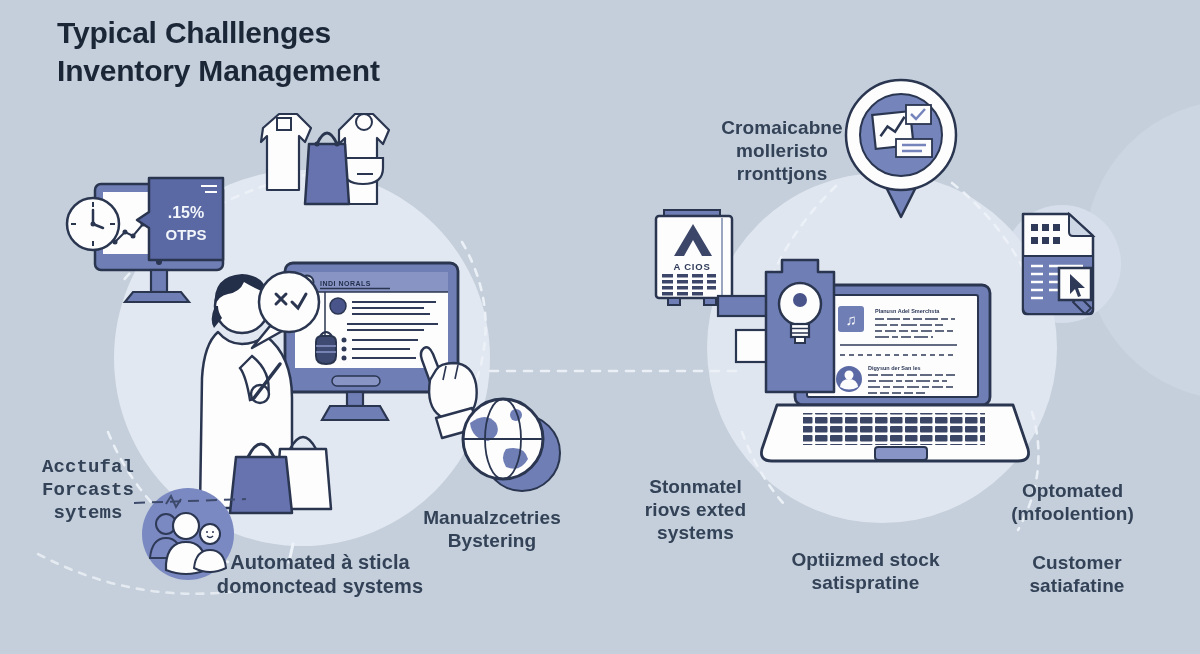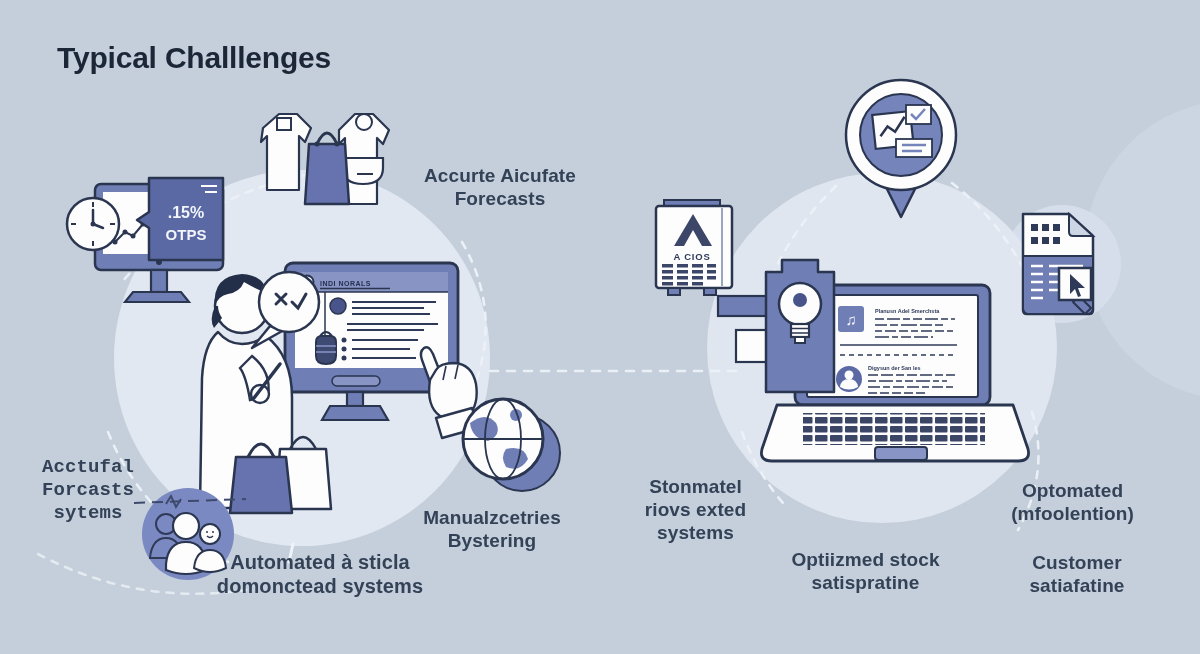--- a/index.html
+++ b/index.html
@@ -7,21 +7,21 @@
     position:relative;width:1200px;height:654px;overflow:hidden;
     background:#c4cfdb;font-family:"Liberation Sans",sans-serif;
   }
   .circle{position:absolute;border-radius:50%;}
   .c-far-big{left:1085px;top:100px;width:300px;height:300px;background:#ccd6e3;}
   .c-far-small{left:1003px;top:205px;width:118px;height:118px;background:#d6deeb;}
   .c-left{left:114px;top:170px;width:376px;height:376px;background:#e2e8f1;}
   .c-right{left:707px;top:173px;width:350px;height:350px;background:#e0e6f0;}
   .title{
     position:absolute;left:57px;top:14px;color:#1b2636;font-weight:800;
-    font-size:30px;line-height:38px;letter-spacing:-0.2px;margin-top:25px;
+    font-size:30px;line-height:38px;letter-spacing:-0.2px;
   }
   .label{
     position:absolute;white-space:pre-line;text-align:center;color:#334257;
     font-weight:600;font-size:19px;line-height:1.22;letter-spacing:.1px;
   }
   .icon{position:absolute;}
   svg{display:block;overflow:visible;}
   .dash-layer{position:absolute;left:0;top:0;}
 </style>
 </head>
@@ -44,20 +44,21 @@
       <path d="M 836 186 Q 784 236 763 300"></path>
       <path d="M 952 183 Q 1002 222 1030 282"></path>
       <path d="M 1032 412 Q 1050 472 1018 530"></path>
       <path d="M 742 432 Q 757 473 783 503"></path>
     </g>
     <path d="M 293 544 L 289 562" stroke="#eef3f9" stroke-width="3" stroke-linecap="round" fill="none"></path>
   </svg>
 
   <div class="title">
     <div>Typical Challlenges</div>
+    <div>Inventory Management</div>
   </div>
 
   <div class="icon" style="left:55px;top:170px;">
     <svg width="190" height="140">
       <g>
         <rect x="40" y="14" width="128" height="86" rx="6" fill="#6f7eb5" stroke="#2a3550" stroke-width="2.5"></rect>
         <rect x="48" y="22" width="112" height="62" fill="#fdfdfe"></rect>
         <g>
           <polyline points="60,72 70,62 78,66 88,54" fill="none" stroke="#2a3550" stroke-width="2"></polyline>
           <circle cx="60" cy="72" r="2.5" fill="#2a3550"></circle>
@@ -243,21 +244,21 @@
         </g>
         <rect x="68" y="32" width="25" height="19" fill="#fdfdfe" stroke="#2a3550" stroke-width="1.8"></rect>
         <polyline points="73,41 78,46 87,36" fill="none" stroke="#7584bb" stroke-width="2.5"></polyline>
         <rect x="58" y="66" width="36" height="18" fill="#fdfdfe" stroke="#2a3550" stroke-width="1.8"></rect>
         <line x1="64" y1="72" x2="88" y2="72" stroke="#7584bb" stroke-width="2.5"></line>
         <line x1="64" y1="78" x2="84" y2="78" stroke="#7584bb" stroke-width="2.5"></line>
       </g>
     </svg>
   </div>
 
-  <div class="icon" style="left:646px;top:198px;">
+  <div class="icon" style="left:646px;top:208px;">
     <svg width="105" height="100">
       <rect x="18" y="2" width="56" height="10" fill="#6f7eb5" stroke="#2a3550" stroke-width="2"></rect>
       <rect x="10" y="8" width="76" height="82" rx="3" fill="#fdfdfe" stroke="#2a3550" stroke-width="2.5"></rect>
       <line x1="76" y1="10" x2="76" y2="88" stroke="#9aa6c0" stroke-width="2"></line>
       <g>
         <polygon points="47,16 28,48 66,48" fill="#3b4668"></polygon>
         <polygon points="47,32 38,48 56,48" fill="#fdfdfe"></polygon>
       </g>
       <text x="46" y="62" text-anchor="middle" font-size="9.5" font-weight="bold" fill="#2e3a58" letter-spacing="0.8">A CIOS</text>
       <g fill="#3b4668">
@@ -369,29 +370,30 @@
         <line x1="18" y1="90" x2="30" y2="90"></line>
       </g>
       <g>
         <polygon points="66,88 78,100 72,106 60,94" fill="#6f7eb5" stroke="#2a3550" stroke-width="2" stroke-linejoin="round"></polygon>
         <rect x="46" y="60" width="32" height="32" fill="#fdfdfe" stroke="#2a3550" stroke-width="2.5"></rect>
         <path d="M 57 66 L 57 86 L 62 81 L 65 89 L 68 88 L 65 80 L 72 80 Z" fill="#2e3a58"></path>
       </g>
     </svg>
   </div>
 
-  <div class="label" style="left:415px;top:164px;width:170px;">Accurte Aicufate
-Forecasts</div>
   <div class="label" style="left:28px;top:456px;width:120px;font-family:Liberation Mono, monospace;">Acctufal
 Forcasts
 sytems</div>
   <div class="label" style="left:412px;top:506px;width:160px;">Manualzcetries
 Bystering</div>
   <div class="label" style="left:205px;top:550px;width:230px;font-size:20px;">Automated à sticla
 domonctead systems</div>
+  <div class="label" style="left:692px;top:116px;width:180px;">Cromaicabne
+molleristo
+rronttjons</div>
   <div class="label" style="left:628px;top:475px;width:135px;">Stonmatel
 riovs exted
 systems</div>
   <div class="label" style="left:995px;top:456px;width:155px;margin-top:23px;">Optomated
 (mfoolention)</div>
   <div class="label" style="left:1012px;top:551px;width:130px;">Customer
 satiafatine</div>
   <div class="label" style="left:778px;top:548px;width:175px;">Optiizmed stock
 satispratine</div>
 

